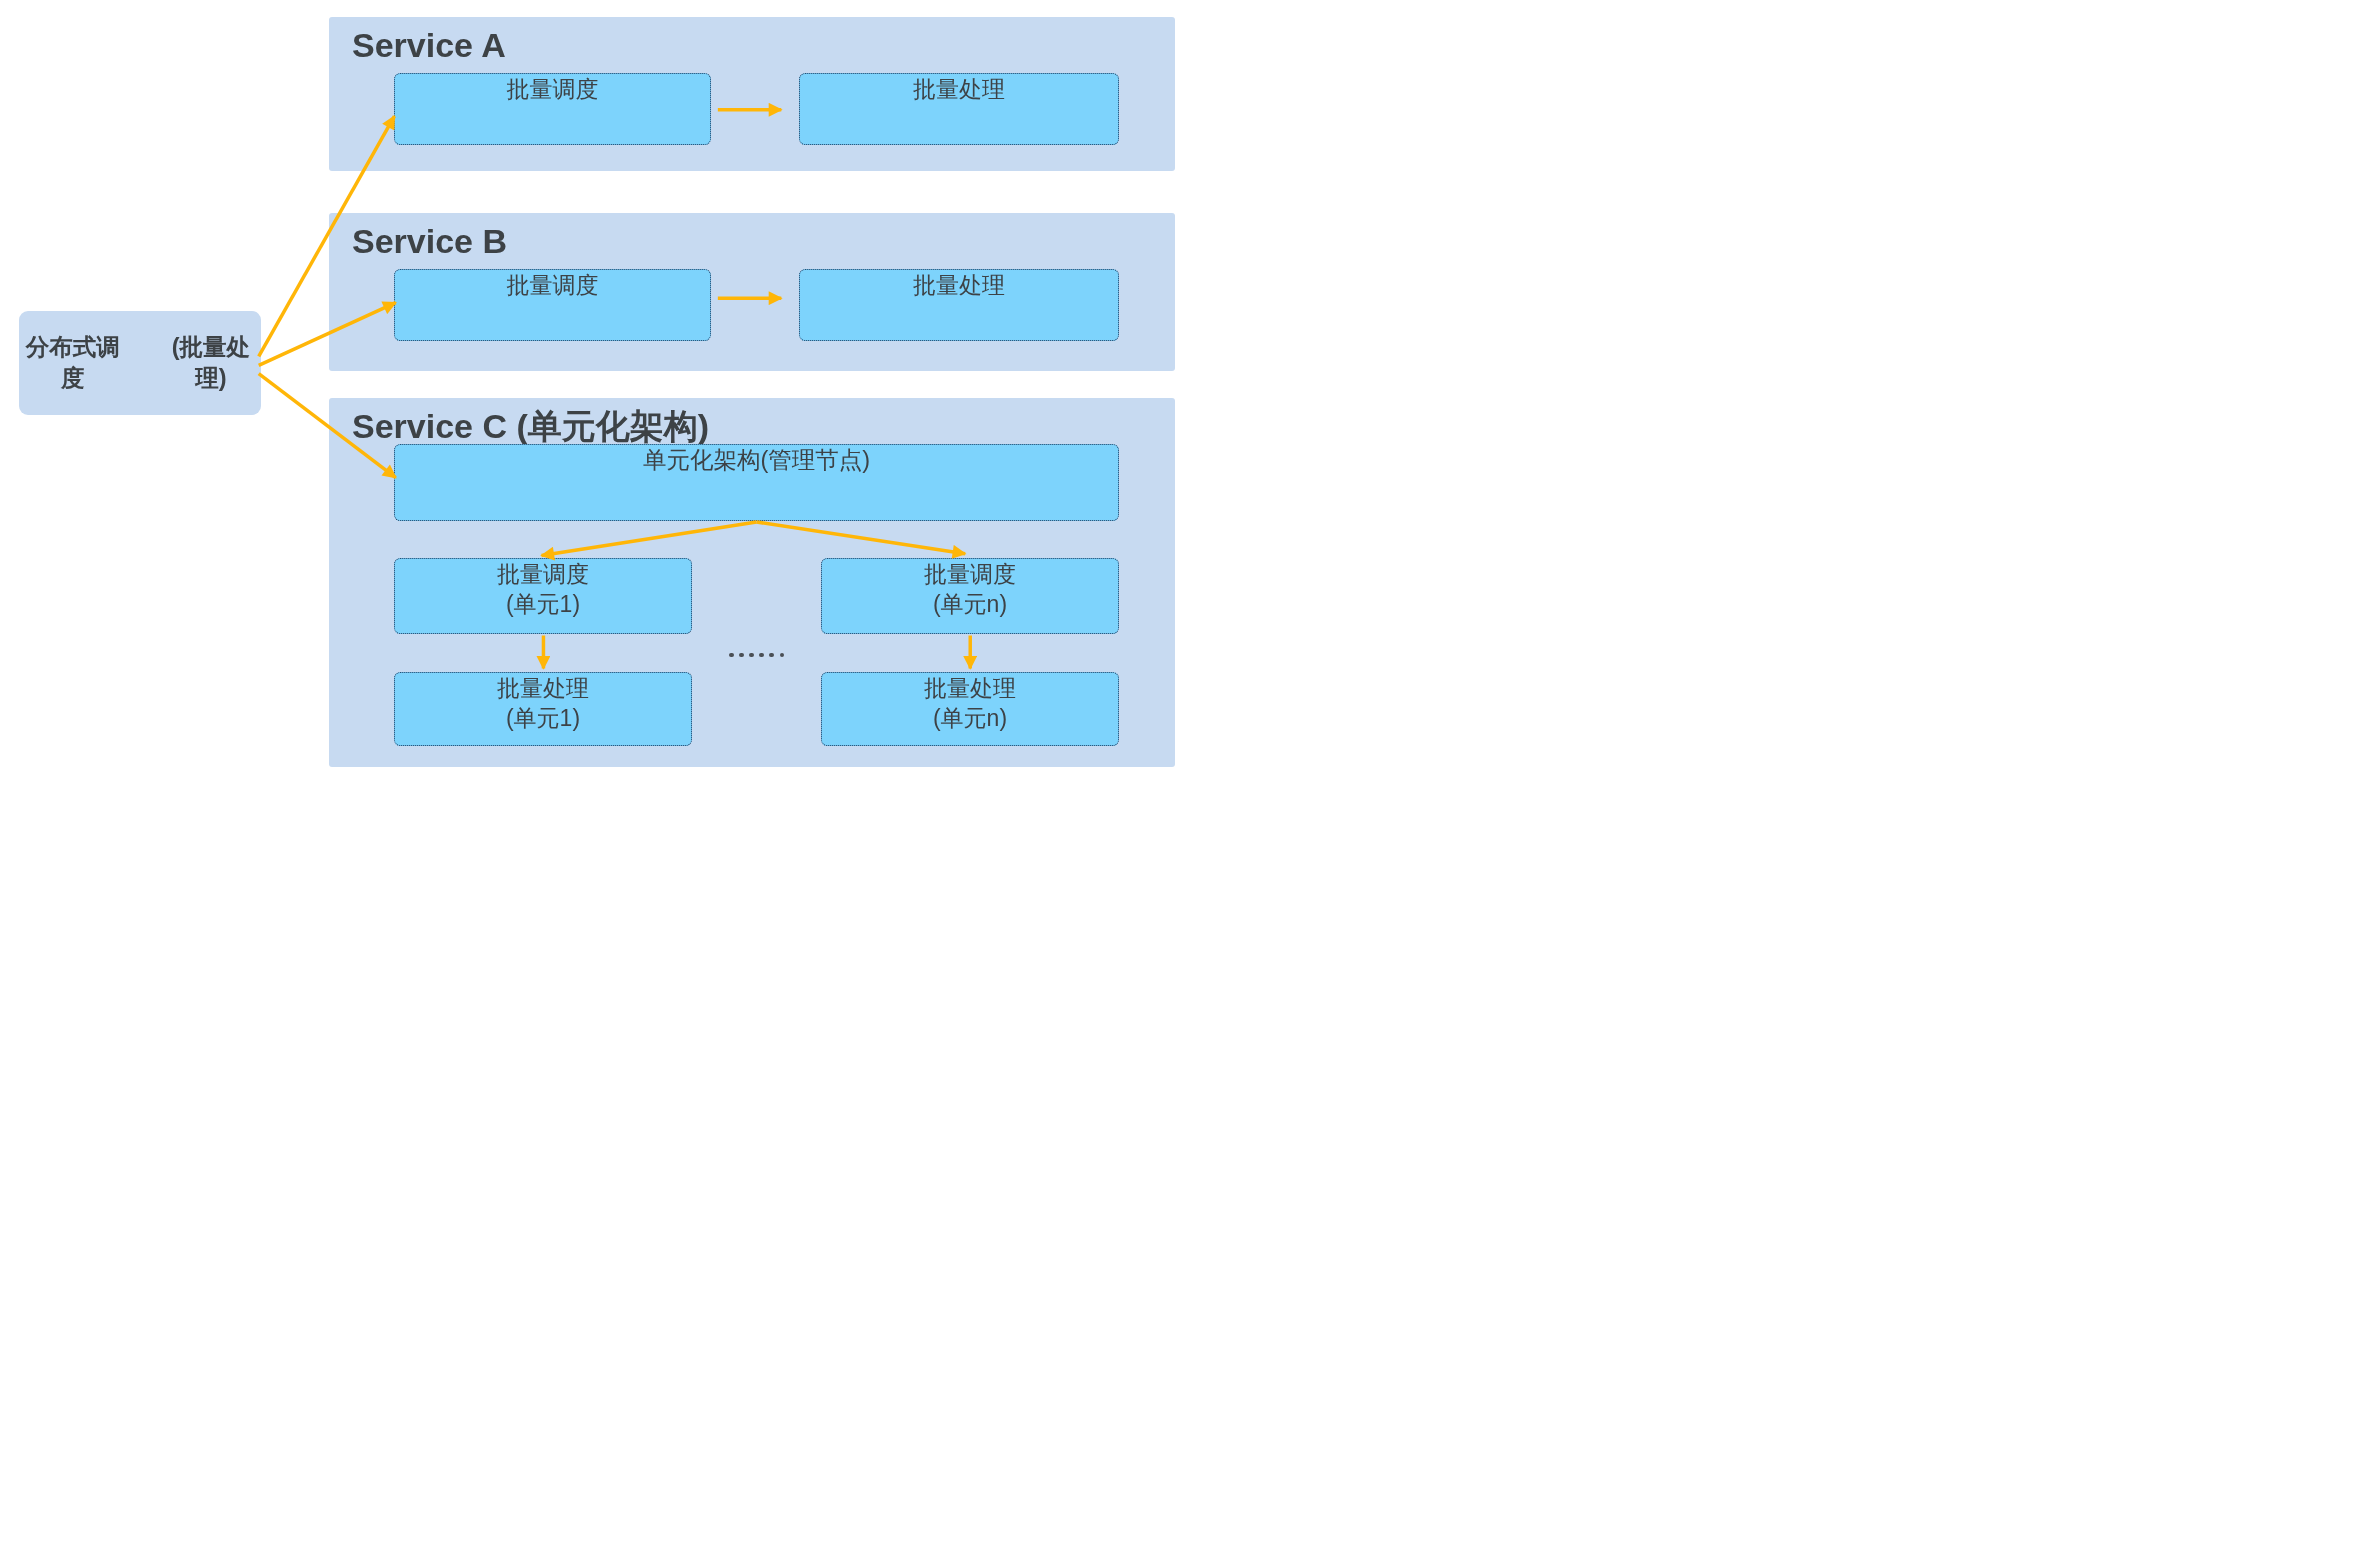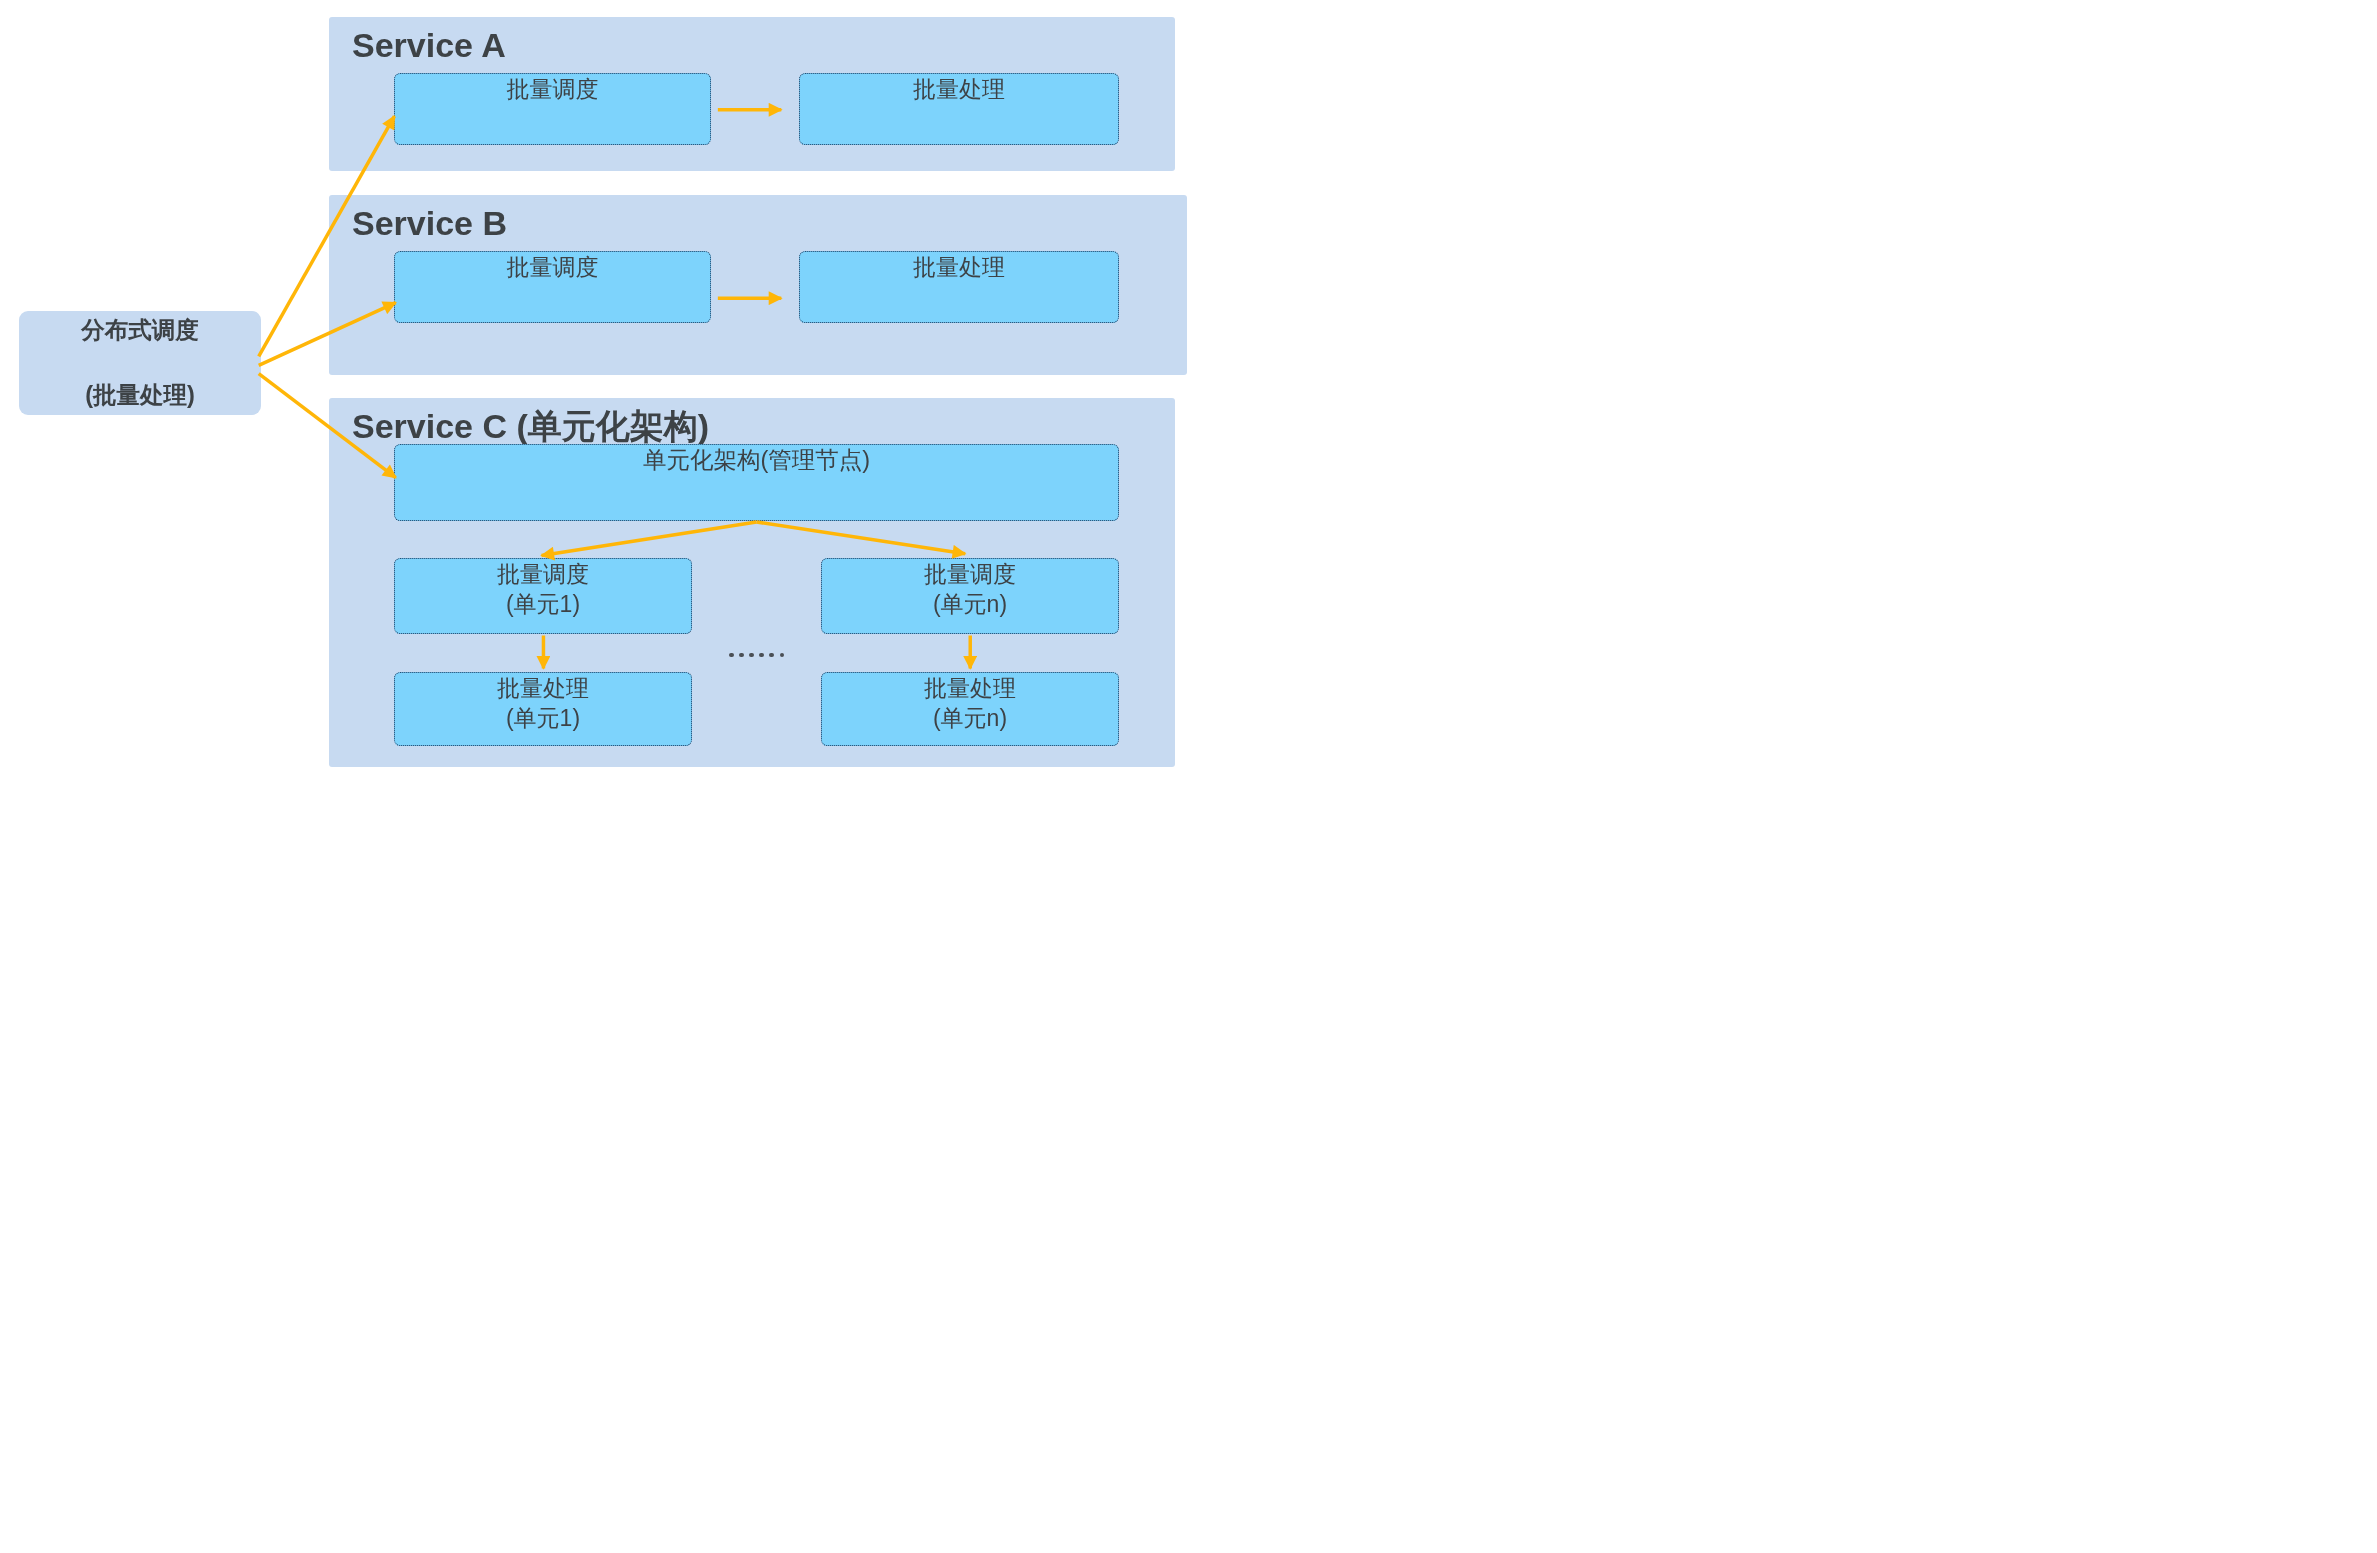--- a/index.html
+++ b/index.html
@@ -5,30 +5,30 @@
   html,body{margin:0;padding:0;background:#FFFFFF;}
   .canvas{
     position:relative;width:1189px;height:777px;background:#FFFFFF;overflow:hidden;
     font-family:"Liberation Sans","DejaVu Sans",sans-serif;color:#3D4246;
   }
   .arrow-layer{position:absolute;left:0;top:0;width:1189px;height:777px;z-index:3;pointer-events:none;}
   .panel{
     position:absolute;left:329px;width:846px;background:#C7DAF1;border-radius:3px;z-index:1;
   }
   .panel-a{top:17px;height:154px;}
-  .panel-b{top:195px;height:180px;padding-left:12px;}
+  .panel-b{top:213px;height:158px;}
   .panel-c{top:398px;height:369px;}
   .panel-title{
     position:absolute;left:23px;top:10px;margin:0;
     font-size:34px;font-weight:700;color:#3D4246;line-height:1.1;white-space:nowrap;
   }
   .central-node{
     position:absolute;left:19px;top:311px;width:242px;height:104px;
     background:#C7DAF1;border-radius:9px;z-index:2;
-    display:flex;flex-direction:column;align-items:center;justify-content:center;
+    display:flex;align-items:center;justify-content:center;
     font-size:23.5px;font-weight:700;line-height:1.3;text-align:center;gap:34px;
   }
   .box{
     position:absolute;background:#7dd3fc;border:1.9px dotted #17375D;border-radius:6.3px;
     box-sizing:border-box;display:flex;flex-direction:column;align-items:center;justify-content:flex-start;
     font-size:23px;font-weight:400;text-align:center;line-height:1.32;z-index:2;
   }
   
   .box-sched{left:65px;top:56px;width:317px;height:72px;}
   .box-proc{left:470px;top:56px;width:320px;height:72px;}

